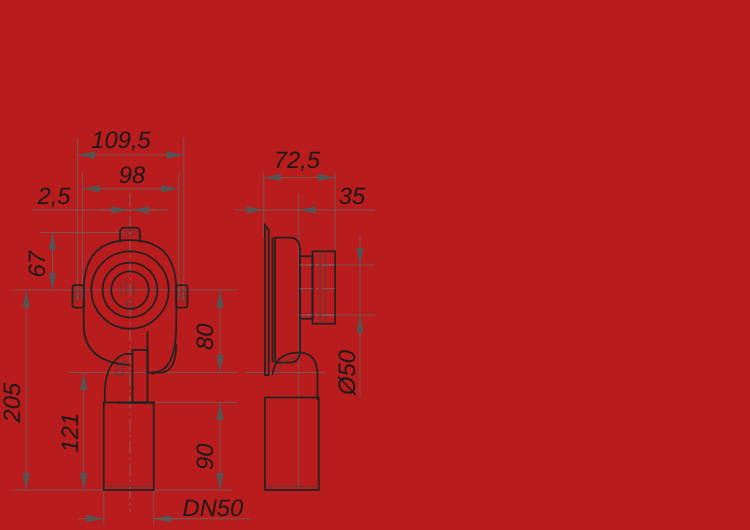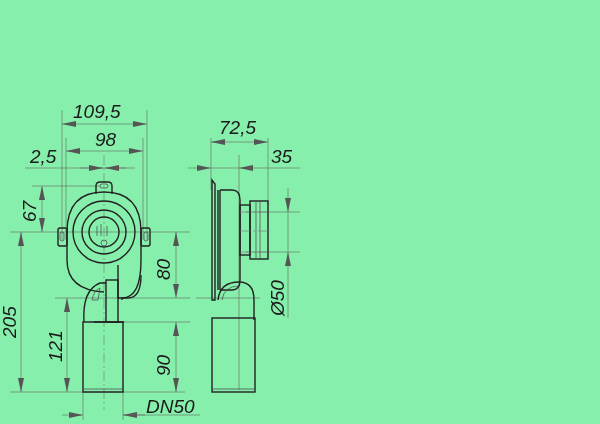--- a/index.html
+++ b/index.html
@@ -1,16 +1,16 @@
 <!DOCTYPE html>
 <html><head>
 <meta charset="utf-8">
 <style>
   html, body { margin: 0; padding: 0; background: #ffffff; }
-  #canvas { position: relative; width: 600px; height: 424px; overflow: hidden; background: #86efac; }
+  #canvas { position: relative; width: 600px; height: 424px; overflow: hidden; background: #b91c1c; }
   svg { position: absolute; left: 0; top: 0; }
   .dim-text { font-family: "Liberation Sans", sans-serif; font-style: italic; fill: #1a1a1a; font-size: 19px; }
   .ln { stroke: #222; fill: none; stroke-width: 1.4; }
   .thin { stroke: #444; fill: none; stroke-width: 0.7; }
   .ext { stroke: #666; fill: none; stroke-width: 0.6; }
   .ctr { stroke: #777; fill: none; stroke-width: 0.6; stroke-dasharray: 10 3 2 3; }
   .arrow { fill: #555; }
 </style>
 </head>
 <body>

